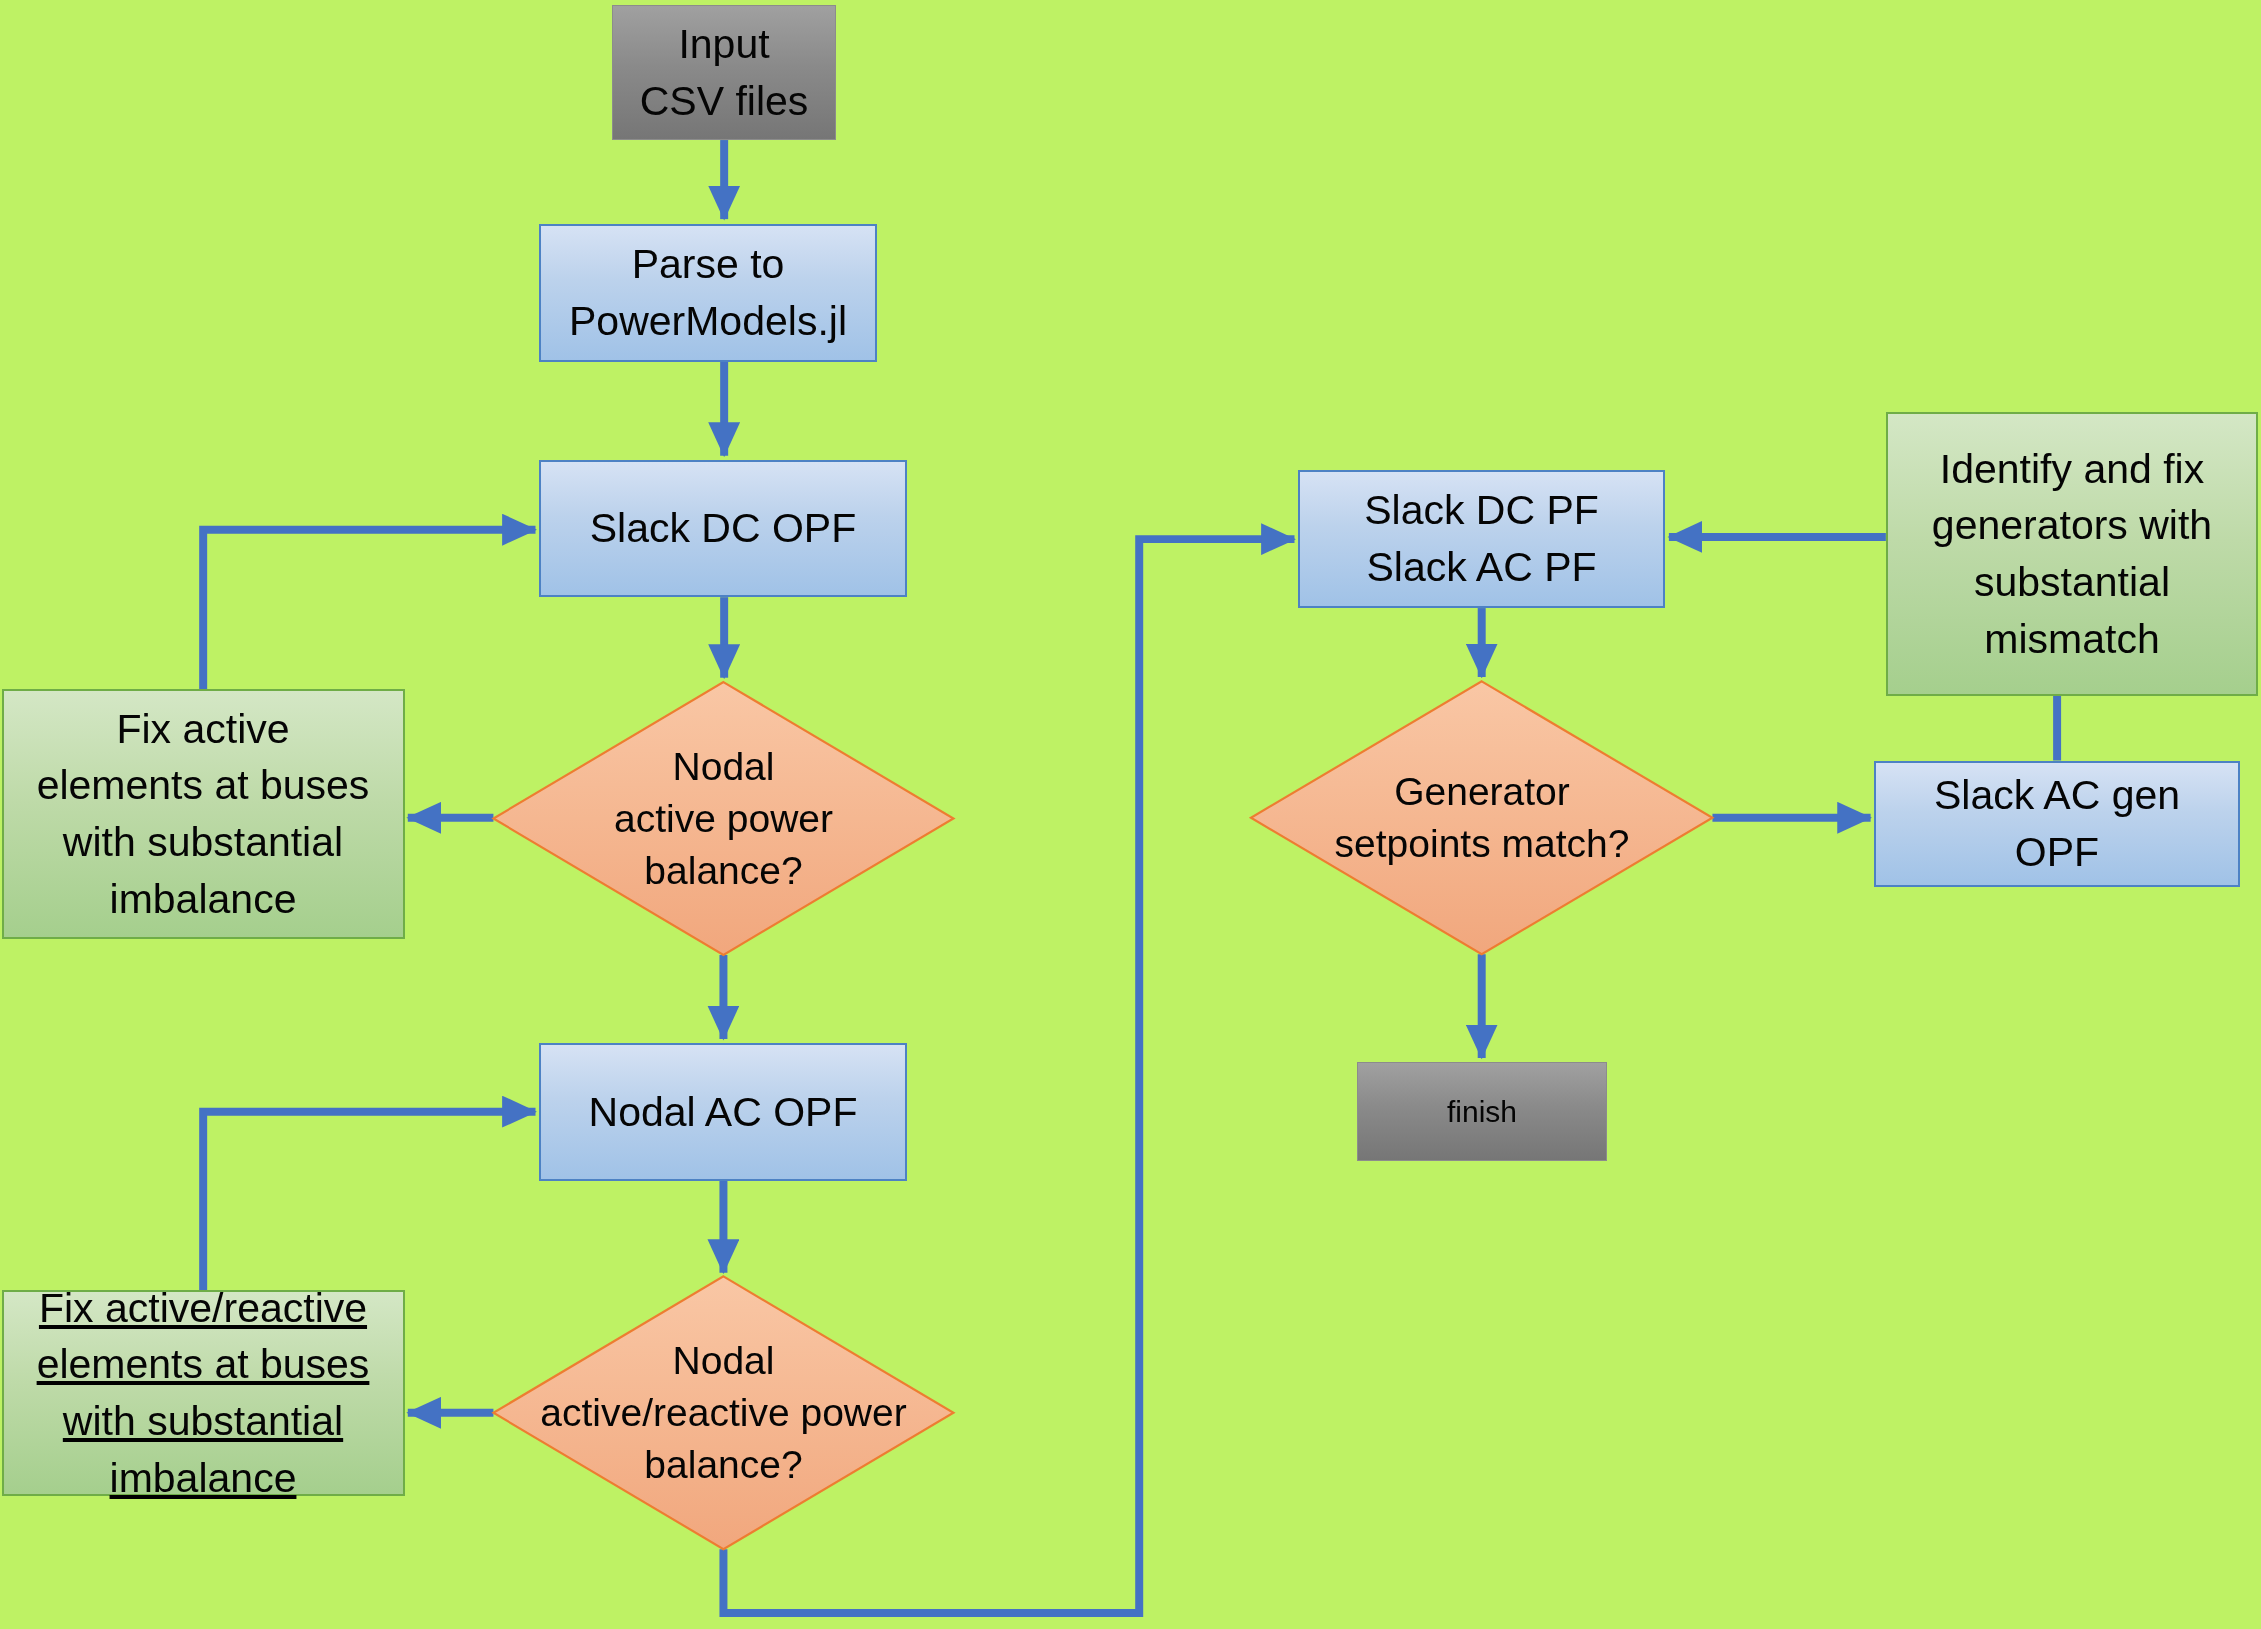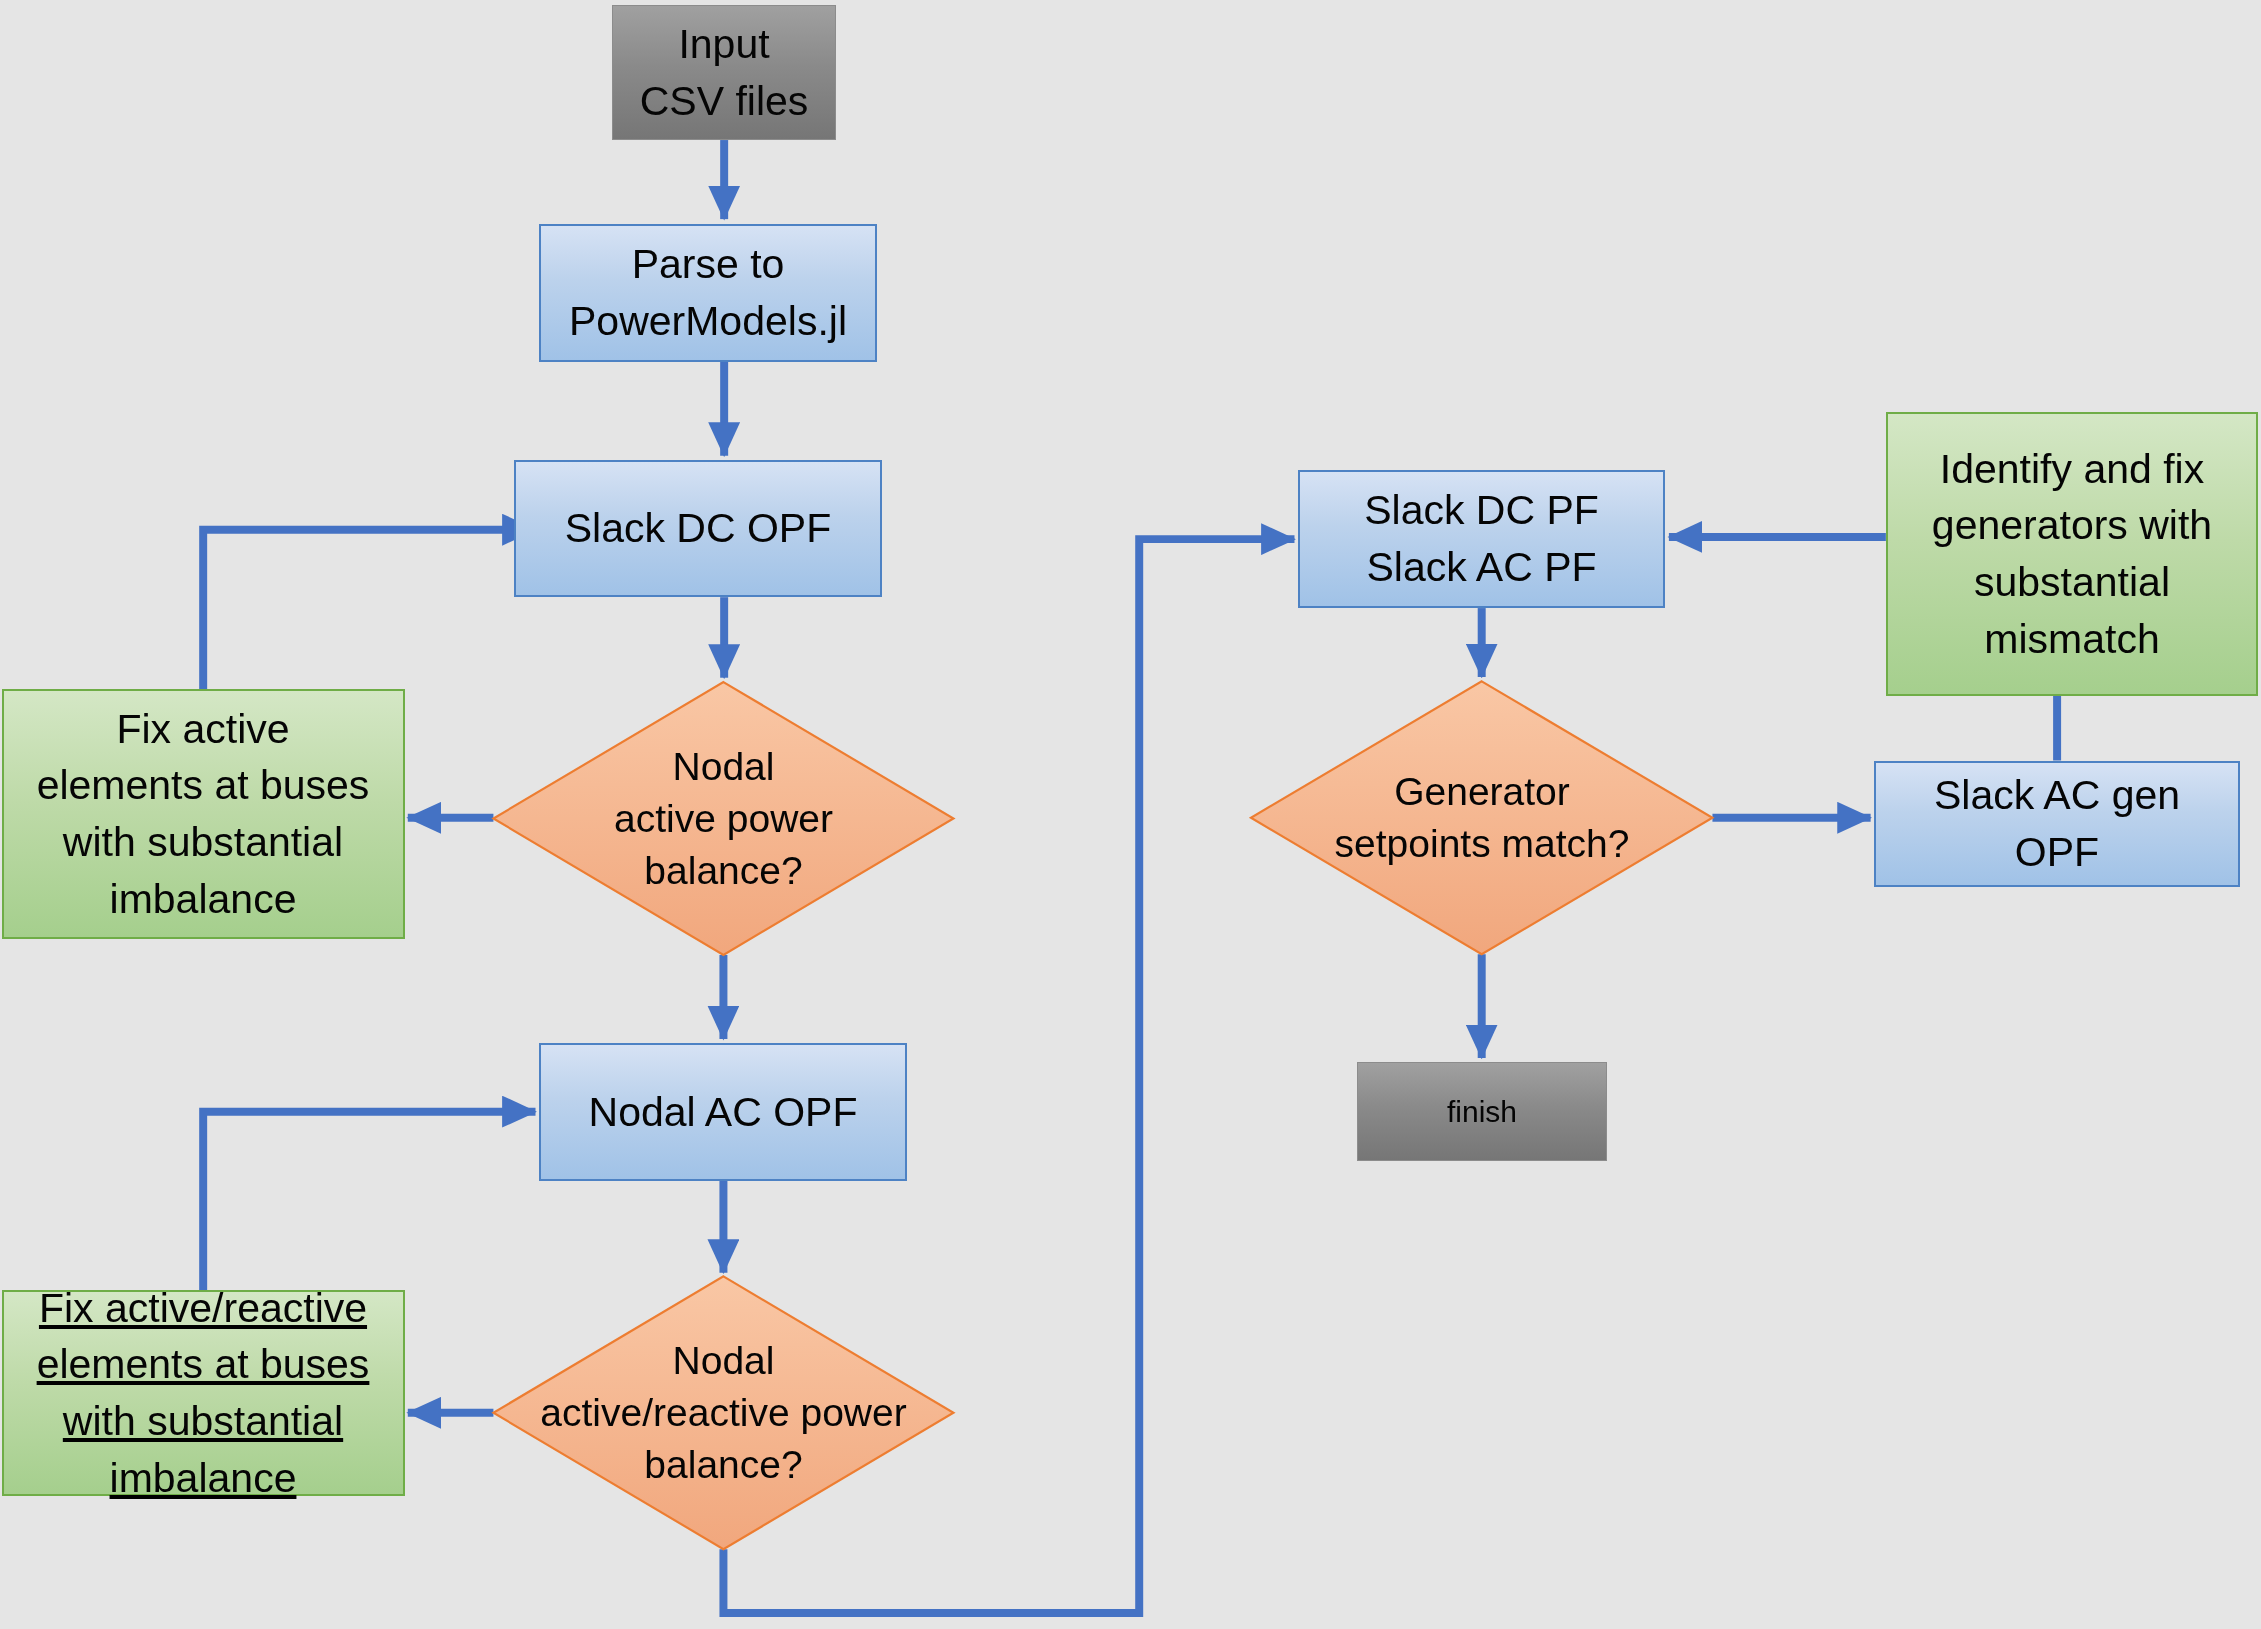--- a/index.html
+++ b/index.html
@@ -4,21 +4,21 @@
 <style>
   html, body {
     margin: 0;
     padding: 0;
     background: #000000;
   }
   #canvas {
     position: relative;
     width: 2261px;
     height: 1629px;
-    background: #e5e5e5;
+    background: #bef264;
     font-family: "Liberation Sans", sans-serif;
     overflow: hidden;
   }
   #wires {
     position: absolute;
     left: 0; top: 0;
     width: 2261px; height: 1629px;
     z-index: 1;
   }
   .node {
@@ -106,21 +106,21 @@
   <div class="node box-gray" style="left:612px; top:5.1px; width:224px; height:135px;">
     <div class="label">Input
 CSV files</div>
   </div>
 
   <div class="node box-blue" style="left:539px; top:224px; width:338px; height:138px;">
     <div class="label">Parse to
 PowerModels.jl</div>
   </div>
 
-  <div class="node box-blue" style="left:514px; top:460px; width:368px; height:137px;">
+  <div class="node box-blue" style="left:539px; top:460px; width:368px; height:137px;">
     <div class="label">Slack DC OPF</div>
   </div>
 
   <div class="node box-green" style="left:1.5px; top:689px; width:403px; height:250px;">
     <div class="label">Fix active
 elements at buses
 with substantial
 imbalance</div>
   </div>
 

